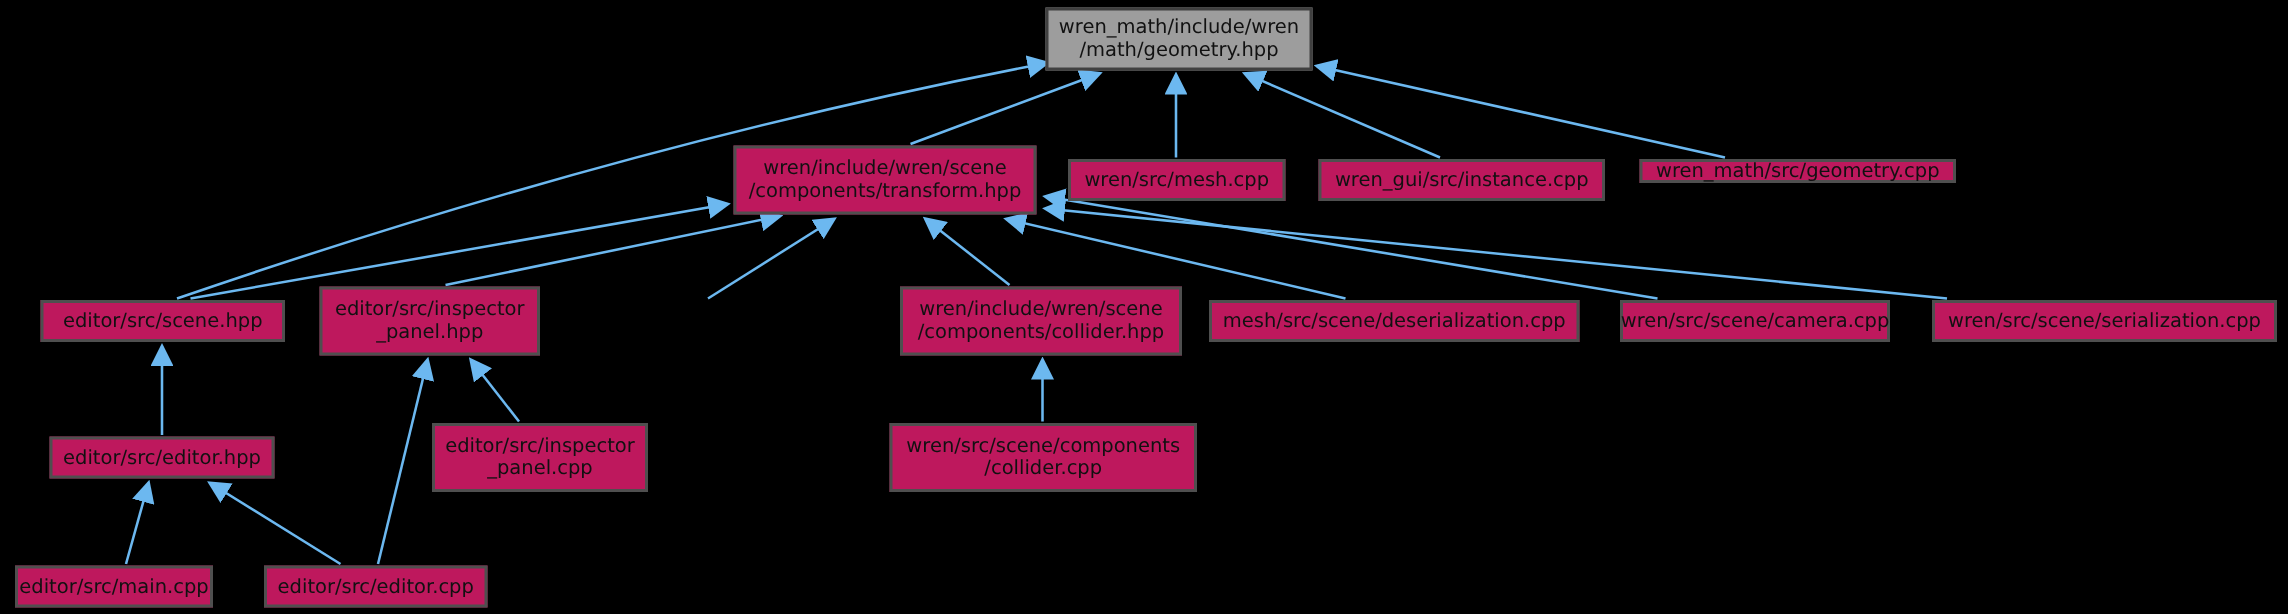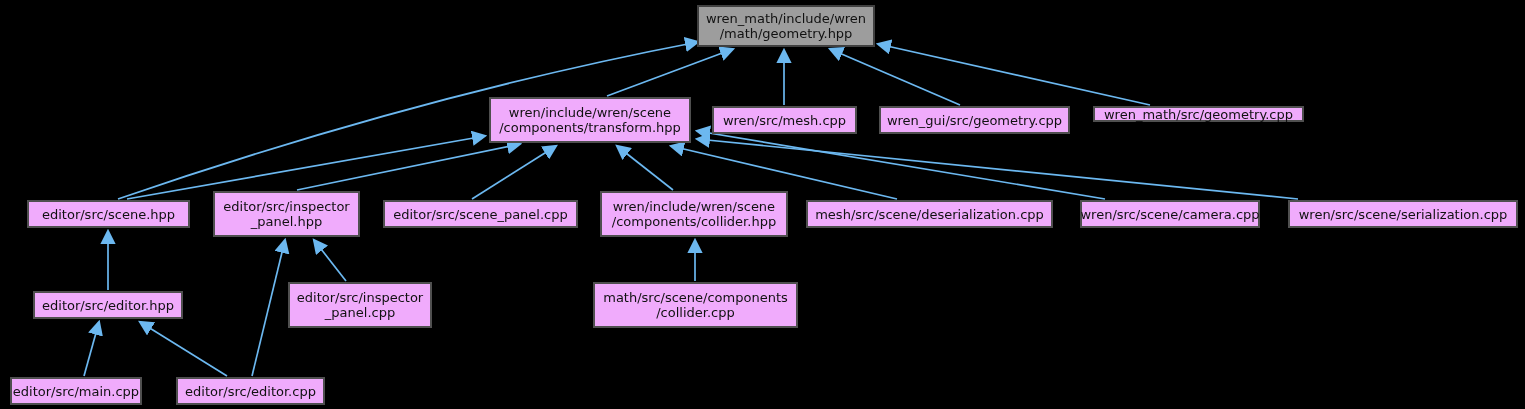--- a/index.html
+++ b/index.html
@@ -7,21 +7,21 @@
     position:relative;
     width:1525px;height:409px;
     background:#000000;
     font-family:"DejaVu Sans","Liberation Sans",sans-serif;
     overflow:hidden;
   }
   .edges{position:absolute;left:0;top:0;width:1525px;height:409px;}
   .node{
     position:absolute;
     box-sizing:border-box;
-    background:#f0abfc;
+    background:#be185d;
     border:2px solid #4f4f4f;
     color:#111111;
     font-size:13px;
     line-height:15px;
     display:flex;
     align-items:center;
     justify-content:center;
     text-align:center;
     white-space:pre-line;
     cursor:pointer;
@@ -63,35 +63,34 @@
       <path d="M227,376 L140,322" marker-end="url(#arrow)"></path>
     </g>
   </svg>
 
   <div class="node highlight" style="left:697px;top:5px;width:178px;height:42px">wren_math/include/wren
 /math/geometry.hpp</div>
 
   <div class="node" style="left:489px;top:97px;width:202px;height:46px">wren/include/wren/scene
 /components/transform.hpp</div>
   <div class="node" style="left:712px;top:106px;width:145px;height:28px">wren/src/mesh.cpp</div>
-  <div class="node" style="left:879px;top:106px;width:191px;height:28px">wren_gui/src/geometry.cpp</div>
+  <div class="node" style="left:879px;top:106px;width:191px;height:28px">wren_gui/src/instance.cpp</div>
   <div class="node" style="left:1093px;top:106px;width:211px;height:16px">wren_math/src/geometry.cpp</div>
 
   <div class="node" style="left:27px;top:200px;width:163px;height:28px">editor/src/scene.hpp</div>
   <div class="node" style="left:213px;top:191px;width:147px;height:46px">editor/src/inspector
 _panel.hpp</div>
-  <div class="node" style="left:383px;top:200px;width:195px;height:28px">editor/src/scene_panel.cpp</div>
   <div class="node" style="left:600px;top:191px;width:188px;height:46px">wren/include/wren/scene
 /components/collider.hpp</div>
   <div class="node" style="left:806px;top:200px;width:247px;height:28px">mesh/src/scene/deserialization.cpp</div>
   <div class="node" style="left:1080px;top:200px;width:180px;height:28px">wren/src/scene/camera.cpp</div>
   <div class="node" style="left:1288px;top:200px;width:230px;height:28px">wren/src/scene/serialization.cpp</div>
 
   <div class="node" style="left:33px;top:291px;width:150px;height:28px">editor/src/editor.hpp</div>
   <div class="node" style="left:288px;top:282px;width:144px;height:46px">editor/src/inspector
 _panel.cpp</div>
-  <div class="node" style="left:593px;top:282px;width:205px;height:46px">math/src/scene/components
+  <div class="node" style="left:593px;top:282px;width:205px;height:46px">wren/src/scene/components
 /collider.cpp</div>
 
   <div class="node" style="left:10px;top:377px;width:132px;height:28px">editor/src/main.cpp</div>
   <div class="node" style="left:176px;top:377px;width:149px;height:28px">editor/src/editor.cpp</div>
 
 </div>
 
 </body></html>

